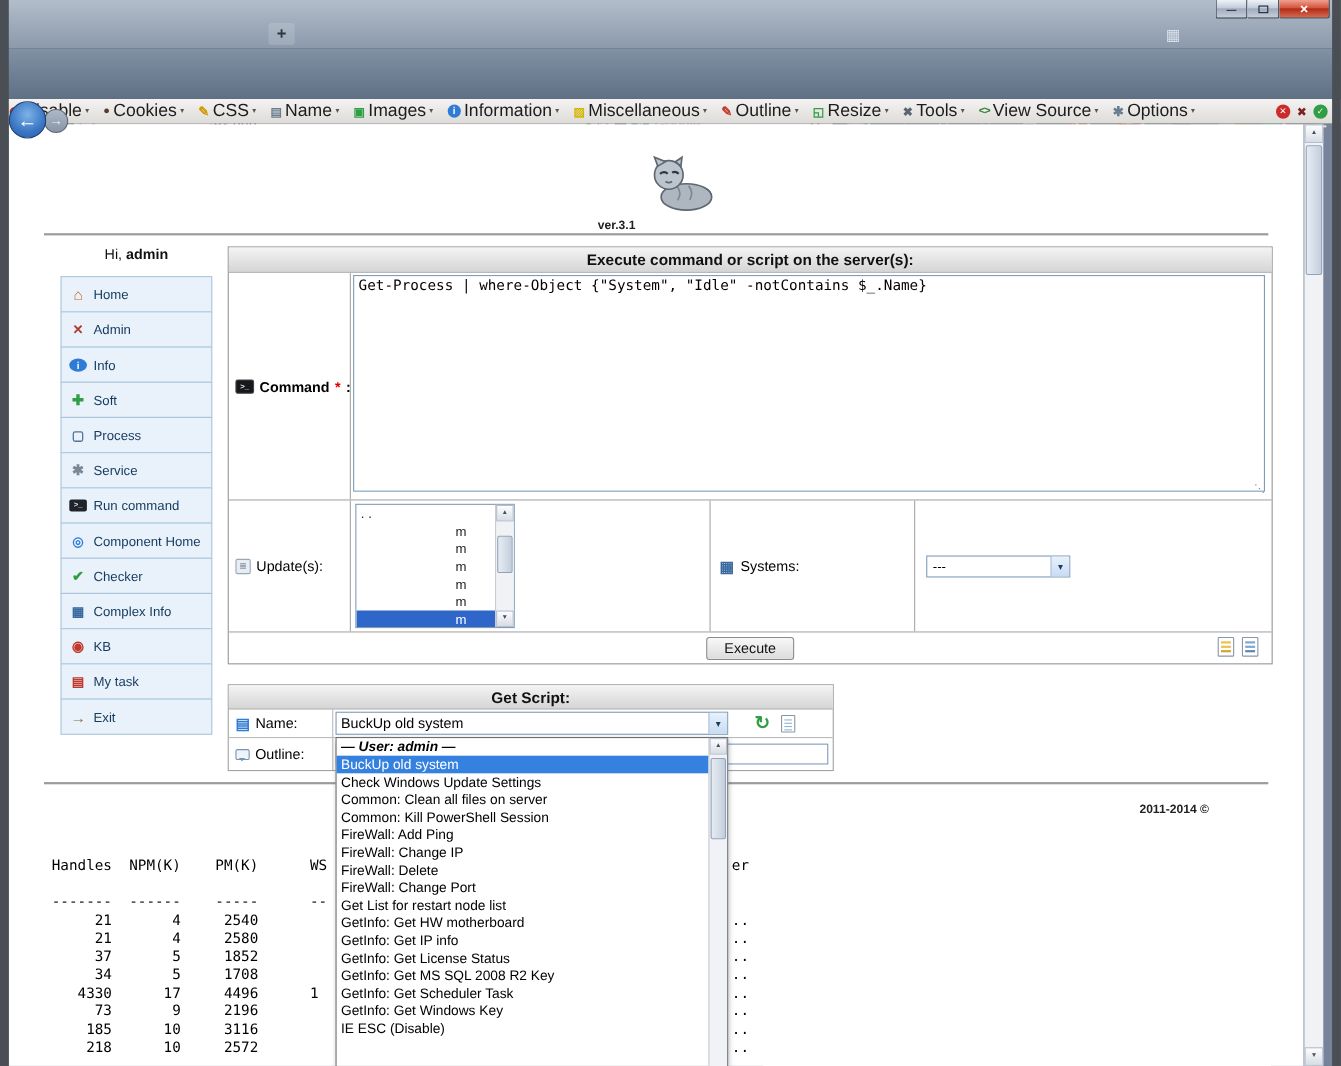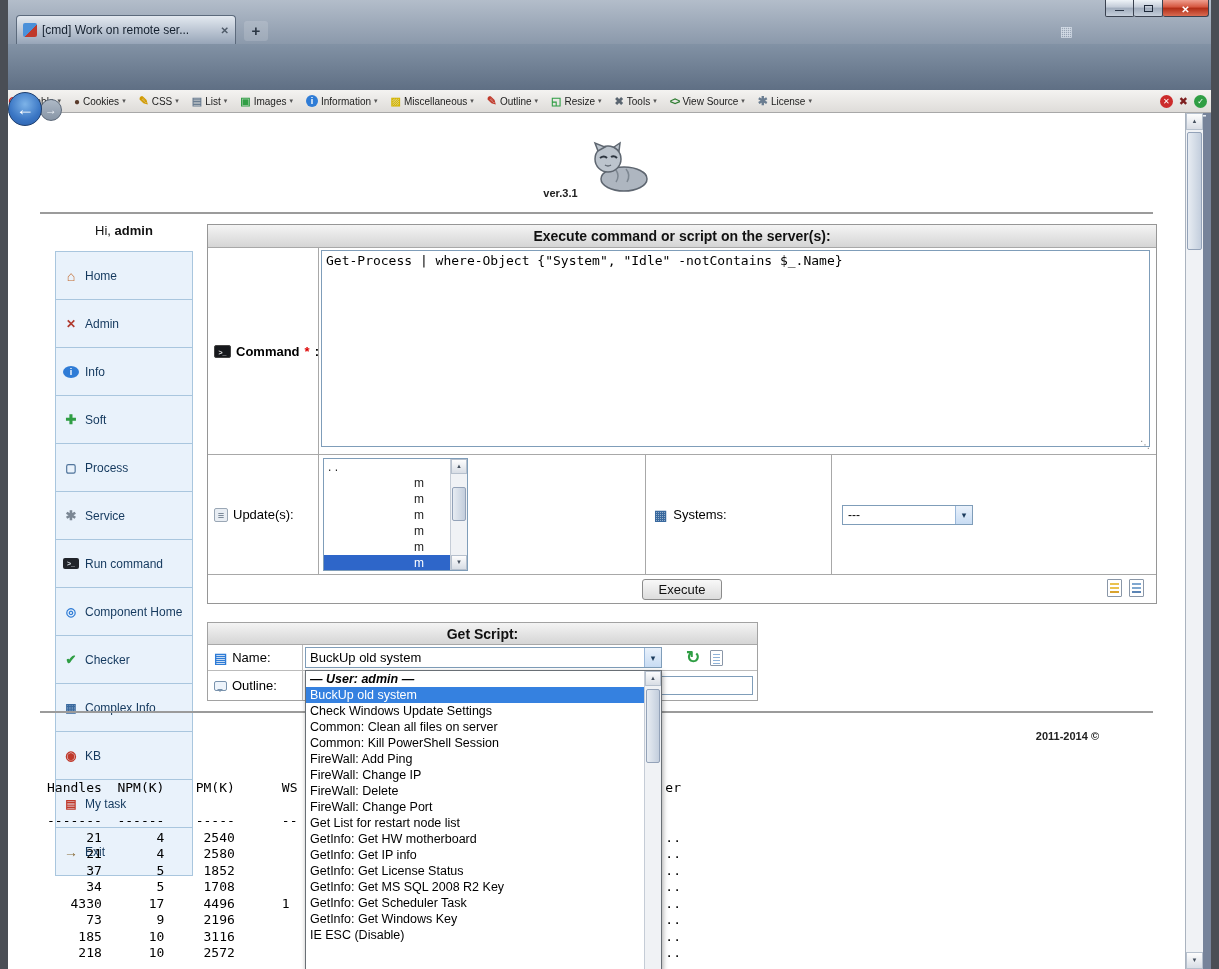--- a/index.html
+++ b/index.html
@@ -66,21 +66,21 @@
   .g-s::before{content:"S"}
   .g-abp{width:18px;height:18px;border-radius:5px;background:#c70d0d;color:#fff;font-weight:bold;font-size:6px;line-height:18px;text-align:center}
   .g-abp::before{content:"ABP"}
   .g-ghost{width:16px;height:16px;border-radius:50% 50% 40% 40%;background:#313d4b;display:inline-block}
   .g-paw{position:relative;width:15px;height:15px;border-radius:50%;background:#97a2b0;display:inline-block}
   .paw-badge{position:absolute;right:-6px;bottom:-3px;background:#e87f1e;color:#fff;font-weight:bold;font-size:8px;line-height:10px;border-radius:2px;padding:0 2px}
   .g-puzzle{width:15px;height:15px;background:#3fa08f;border-radius:3px;display:inline-block}
   .g-menu::before{content:"≡";font-size:21px;color:#e8edf4}
 
   
-  .devbar{position:absolute;left:0;top:90px;width:100%;height:23px;background:linear-gradient(#f4f3f1,#dedcd9);border-bottom:1px solid #a8a8a8;display:flex;align-items:center;padding-left:8px;gap:13px;font-size:10px;color:#1c1c1c}
+  .devbar{position:absolute;left:0;top:90px;width:100%;height:23px;background:linear-gradient(#f4f3f1,#dedcd9);border-bottom:1px solid #a8a8a8;display:flex;align-items:center;padding-left:8px;gap:13px;font-size:16px;color:#1c1c1c}
   .dv{display:flex;align-items:center;gap:3px;cursor:pointer}
   .dvc{color:#555;font-size:7px}
   .dv-right{position:absolute;right:12px;display:flex;gap:6px;align-items:center}
   .g-err{width:13px;height:13px;border-radius:50%;background:#cc2b2b;color:#fff;font-size:8px;line-height:13px;text-align:center;cursor:pointer}
   .g-err::before{content:"✕"}
   .g-err2{color:#7e2020;font-size:11px;cursor:pointer}
   .g-err2::before{content:"✖"}
   .g-ok{width:13px;height:13px;border-radius:50%;background:#2f9e44;color:#fff;font-size:8px;line-height:13px;text-align:center;cursor:pointer}
   .g-ok::before{content:"✓"}
 
@@ -116,30 +116,30 @@
   .ic-systems{color:#39699e;font-size:14px}.ic-systems::before{content:"▦"}
   .ic-name{color:#2f7cd6;font-size:14px}.ic-name::before{content:"▤"}
   .ic-refresh{color:#2f9e44;font-size:17px;cursor:pointer}.ic-refresh::before{content:"↻"}
   .bub{width:13px;height:10px;border:1px solid #7a93ad;background:#eef4fb;border-radius:2px;position:relative;flex:none}
   .bub::after{content:"";position:absolute;left:2px;bottom:-5px;border:3px solid transparent;border-top-color:#7a93ad}
 
   
   .page{position:absolute;left:8px;top:113px;width:1177px;height:856px;background:#fff;overflow:hidden;font-size:13px;color:#000}
   .ptitle{position:absolute;left:0;top:26px;width:100%;height:72px;display:flex;align-items:center;justify-content:center;gap:4px}
   .ptitle-text{font-size:31px;font-weight:bold;color:#2fb3e8;letter-spacing:.5px}
-  .pver{font-size:11px;font-weight:bold;color:#222;align-self:flex-end;margin-bottom:12px}
+  .pver{font-size:11px;font-weight:bold;color:#222;align-self:flex-end;}
   .cat{margin-left:6px;margin-top:-16px}
   .hr{position:absolute;left:32px;right:32px;height:2px;background:#9b9b9b}
   .hr1{top:99px}
   .hr2{top:598px;z-index:1}
   .copy{position:absolute;top:617px;right:86px;font-size:11px;font-weight:bold;color:#222;z-index:1}
 
   .sidebar{position:absolute;left:47px;top:110px;width:138px}
   .greet{text-align:center;font-size:13px;margin-bottom:13px;color:#111}
-  .menu .mi{height:49px;border:1px solid #a9c6de;background:#e9f2fb;margin-top:-1px;padding-left:7px;font-size:12px;color:#14395e;display:flex;align-items:center;gap:6px;cursor:pointer}
+  .menu .mi{height:33px;border:1px solid #a9c6de;background:#e9f2fb;margin-top:-1px;padding-left:7px;font-size:12px;color:#14395e;display:flex;align-items:center;gap:6px;cursor:pointer}
   .menu .mi:first-child{margin-top:0}
   .mi .ic{width:16px}
 
   .exec{position:absolute;left:199px;top:111px;width:950px;border:1px solid #969696;background:#fff}
   .th{height:23px;line-height:23px;text-align:center;font-weight:bold;font-size:14px;background:linear-gradient(#f4f4f4,#d5d5d5);border-bottom:1px solid #a8a8a8;color:#111}
   .row{display:flex;border-bottom:1px solid #a8a8a8}
   .row:last-child{border-bottom:none}
   .lbl{width:111px;border-right:1px solid #a8a8a8;display:flex;align-items:center;gap:5px;padding-left:6px;flex:none}
   .req{color:#d00}
   .rcmd{height:207px}
@@ -200,25 +200,20 @@
   .vscroll .sb-btn{height:17px;line-height:15px}
   .t0{top:19px;height:118px}
 </style>
 </head>
 <body>
 
 <div class="win">
   <div class="win-bg"></div>
 
   <div class="titlebar">
-    <div class="tab">
-      <span class="favicon"></span>
-      <span class="tab-title">[cmd] Work on remote ser...</span>
-      <span class="tab-close"></span>
-    </div>
     <span class="newtab">+</span>
     <i class="panorama"></i>
     <div class="winbtns">
       <span class="wbtn">
           <i class="g-min"></i>
         </span>
       <span class="wbtn">
           <i class="g-max"></i>
         </span>
       <span class="wbtn wbtn-close">
@@ -297,21 +292,21 @@
         <span class="dv-label">Cookies</span>
         <i class="g-carat dvc"></i>
       </span>
       <span class="dv">
         <i class="ic ic-css"></i>
         <span class="dv-label">CSS</span>
         <i class="g-carat dvc"></i>
       </span>
       <span class="dv">
         <i class="ic ic-forms"></i>
-        <span class="dv-label">List</span>
+        <span class="dv-label">Name</span>
         <i class="g-carat dvc"></i>
       </span>
       <span class="dv">
         <i class="ic ic-images"></i>
         <span class="dv-label">Images</span>
         <i class="g-carat dvc"></i>
       </span>
       <span class="dv">
         <i class="ic ic-information"></i>
         <span class="dv-label">Information</span>
@@ -337,21 +332,21 @@
         <span class="dv-label">Tools</span>
         <i class="g-carat dvc"></i>
       </span>
       <span class="dv">
         <i class="ic ic-viewsource"></i>
         <span class="dv-label">View Source</span>
         <i class="g-carat dvc"></i>
       </span>
       <span class="dv">
         <i class="ic ic-options"></i>
-        <span class="dv-label">License</span>
+        <span class="dv-label">Options</span>
         <i class="g-carat dvc"></i>
       </span>
     <span class="dv-right">
       <i class="g-err"></i>
       <i class="g-err2"></i>
       <i class="g-ok"></i>
     </span>
   </div>
 
   <div class="page">

